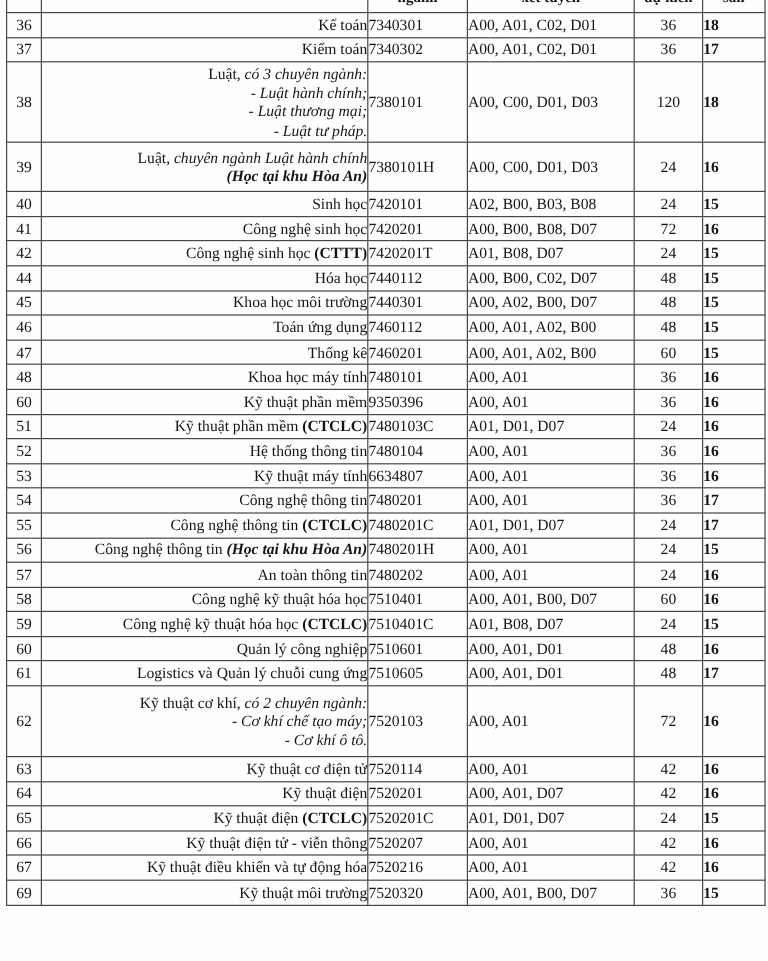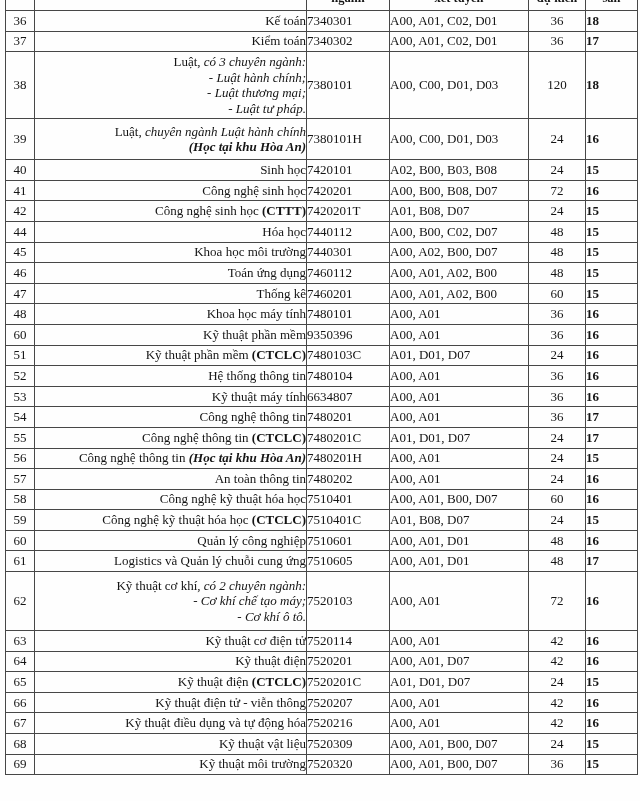--- a/index.html
+++ b/index.html
@@ -377,36 +377,26 @@
             <div><span class="seg-n">Kỹ thuật điện tử - viễn thông</span></div>
           </td>
           <td class="code">7520207</td>
           <td class="combos">A00, A01</td>
           <td class="quota">42</td>
           <td class="score">16</td>
         </tr>
         <tr class="r1">
           <td class="stt">67</td>
           <td class="name">
-            <div><span class="seg-n">Kỹ thuật điều dụng và tự động hóa</span></div>
+            <div><span class="seg-n">Kỹ thuật điều khiển và tự động hóa</span></div>
           </td>
           <td class="code">7520216</td>
           <td class="combos">A00, A01</td>
           <td class="quota">42</td>
           <td class="score">16</td>
-        </tr>
-        <tr class="r1">
-          <td class="stt">68</td>
-          <td class="name">
-            <div><span class="seg-n">Kỹ thuật vật liệu</span></div>
-          </td>
-          <td class="code">7520309</td>
-          <td class="combos">A00, A01, B00, D07</td>
-          <td class="quota">24</td>
-          <td class="score">15</td>
         </tr>
         <tr class="r1">
           <td class="stt">69</td>
           <td class="name">
             <div><span class="seg-n">Kỹ thuật môi trường</span></div>
           </td>
           <td class="code">7520320</td>
           <td class="combos">A00, A01, B00, D07</td>
           <td class="quota">36</td>
           <td class="score">15</td>

